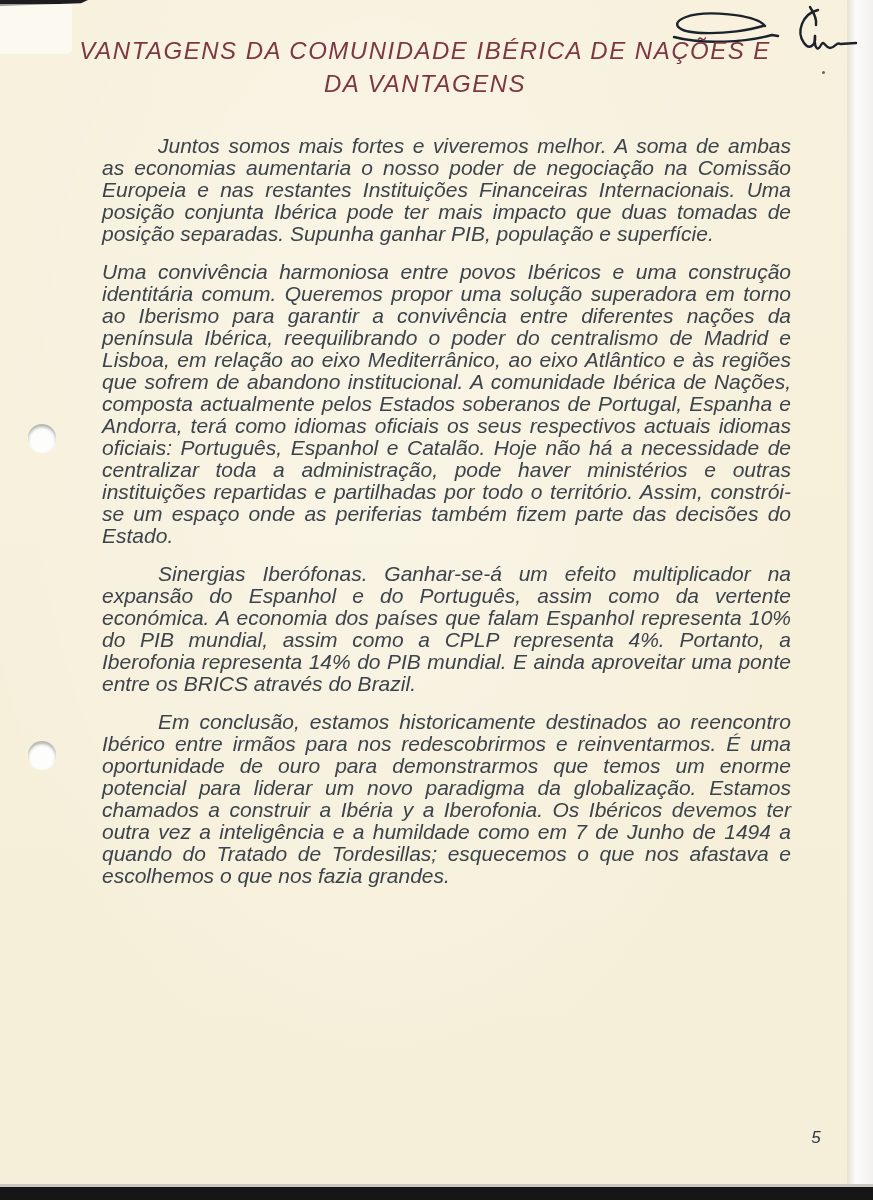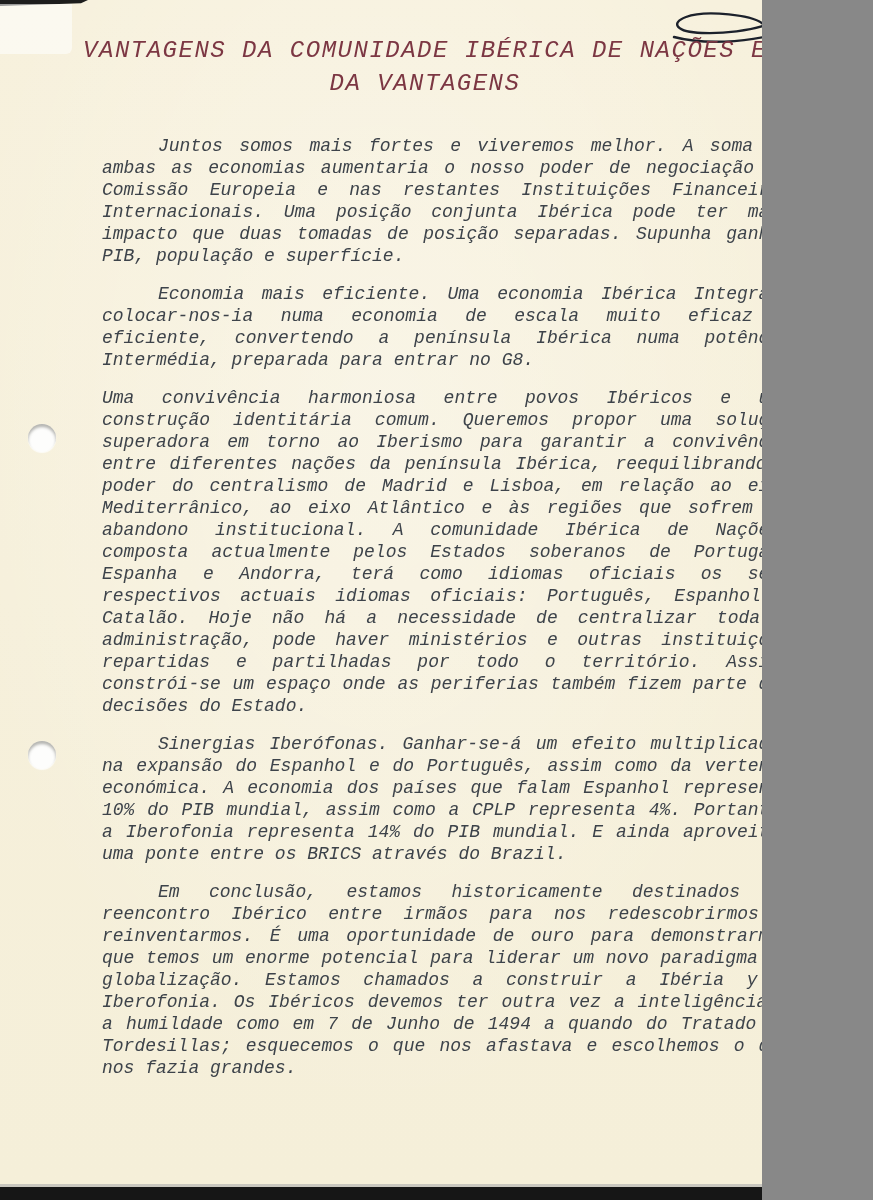--- a/index.html
+++ b/index.html
@@ -1,18 +1,18 @@
 <!DOCTYPE html>
 <html><head>
 <meta charset="utf-8">
 <style>
   html,body { margin:0; padding:0; background:#888; }
   .scan {
-    position:relative; width:762px; height:1200px; overflow:hidden;
-    background:#a3a3a3; font-family:Liberation Mono, monospace;
+    position:relative; width:873px; height:1200px; overflow:hidden;
+    background:#a3a3a3; font-family:Liberation Sans, sans-serif;
   }
   .paper {
     position:absolute; left:0; top:0; width:847px; height:1184px;
     background-color:#f6f0db;
     background-image:
       radial-gradient(ellipse at 45% 35%, rgba(255,255,255,0.30), rgba(255,255,255,0) 65%),
       linear-gradient(to bottom, #f7f1dd 0%, #f5efd9 100%);
   }
   
   .edge-right {
@@ -39,21 +39,21 @@
   .hole.h2 { top:741px; }
 
   .title {
     position:absolute; top:34px; left:68px; width:714px;
     text-align:center; color:#7c3743;
     font-style:italic; font-size:24px; line-height:33px; letter-spacing:1.5px;
   }
   .body-text { position:absolute; top:135px; left:102px; width:706px; }
   .body-text p {
     margin:0 17px 16px 0; color:#3d434a; font-style:italic;
-    font-size:18px; line-height:22px; text-align:justify;
+    font-size:21px; line-height:22px; text-align:justify;
   }
   .body-text p.indent { text-indent:56px; }
 
   .signatures { position:absolute; left:660px; top:4px; width:205px; height:58px; }
   .page-number {
     position:absolute; left:800px; top:1128px; width:32px; text-align:center;
     color:#2f353b; font-style:italic; font-size:17px;
   }
   .speck {
     position:absolute; left:822px; top:71px; width:3px; height:3px;
@@ -89,21 +89,20 @@
 
   <div class="speck"></div>
 
   <div class="title">
     <div>VANTAGENS DA COMUNIDADE IBÉRICA DE NAÇÕES E</div>
     <div>DA VANTAGENS</div>
   </div>
 
   <div class="body-text">
     <p class="indent">Juntos somos mais fortes e viveremos melhor. A soma de ambas as economias aumentaria o nosso poder de negociação na Comissão Europeia e nas restantes Instituições Financeiras Internacionais. Uma posição conjunta Ibérica pode ter mais impacto que duas tomadas de posição separadas. Supunha ganhar PIB, população e superfície.</p>
-    <p class="indent">Economia mais eficiente. Uma economia Ibérica Integrada colocar-nos-ia numa economia de escala muito eficaz e eficiente, convertendo a península Ibérica numa potência Intermédia, preparada para entrar no G8.</p>
     <p>Uma convivência harmoniosa entre povos Ibéricos e uma construção identitária comum. Queremos propor uma solução superadora em torno ao Iberismo para garantir a convivência entre diferentes nações da península Ibérica, reequilibrando o poder do centralismo de Madrid e Lisboa, em relação ao eixo Mediterrânico, ao eixo Atlântico e às regiões que sofrem de abandono institucional. A comunidade Ibérica de Nações, composta actualmente pelos Estados soberanos de Portugal, Espanha e Andorra, terá como idiomas oficiais os seus respectivos actuais idiomas oficiais: Português, Espanhol e Catalão. Hoje não há a necessidade de centralizar toda a administração, pode haver ministérios e outras instituições repartidas e partilhadas por todo o território. Assim, constrói-se um espaço onde as periferias também fizem parte das decisões do Estado.</p>
     <p class="indent">Sinergias Iberófonas. Ganhar-se-á um efeito multiplicador na expansão do Espanhol e do Português, assim como da vertente económica. A economia dos países que falam Espanhol representa 10% do PIB mundial, assim como a CPLP representa 4%. Portanto, a Iberofonia representa 14% do PIB mundial. E ainda aproveitar uma ponte entre os BRICS através do Brazil.</p>
     <p class="indent">Em conclusão, estamos historicamente destinados ao reencontro Ibérico entre irmãos para nos redescobrirmos e reinventarmos. É uma oportunidade de ouro para demonstrarmos que temos um enorme potencial para liderar um novo paradigma da globalização. Estamos chamados a construir a Ibéria y a Iberofonia. Os Ibéricos devemos ter outra vez a inteligência e a humildade como em 7 de Junho de 1494 a quando do Tratado de Tordesillas; esquecemos o que nos afastava e escolhemos o que nos fazia grandes.</p>
   </div>
 
   <div class="page-number">5</div>
 
 </div>
 
 </body></html>

